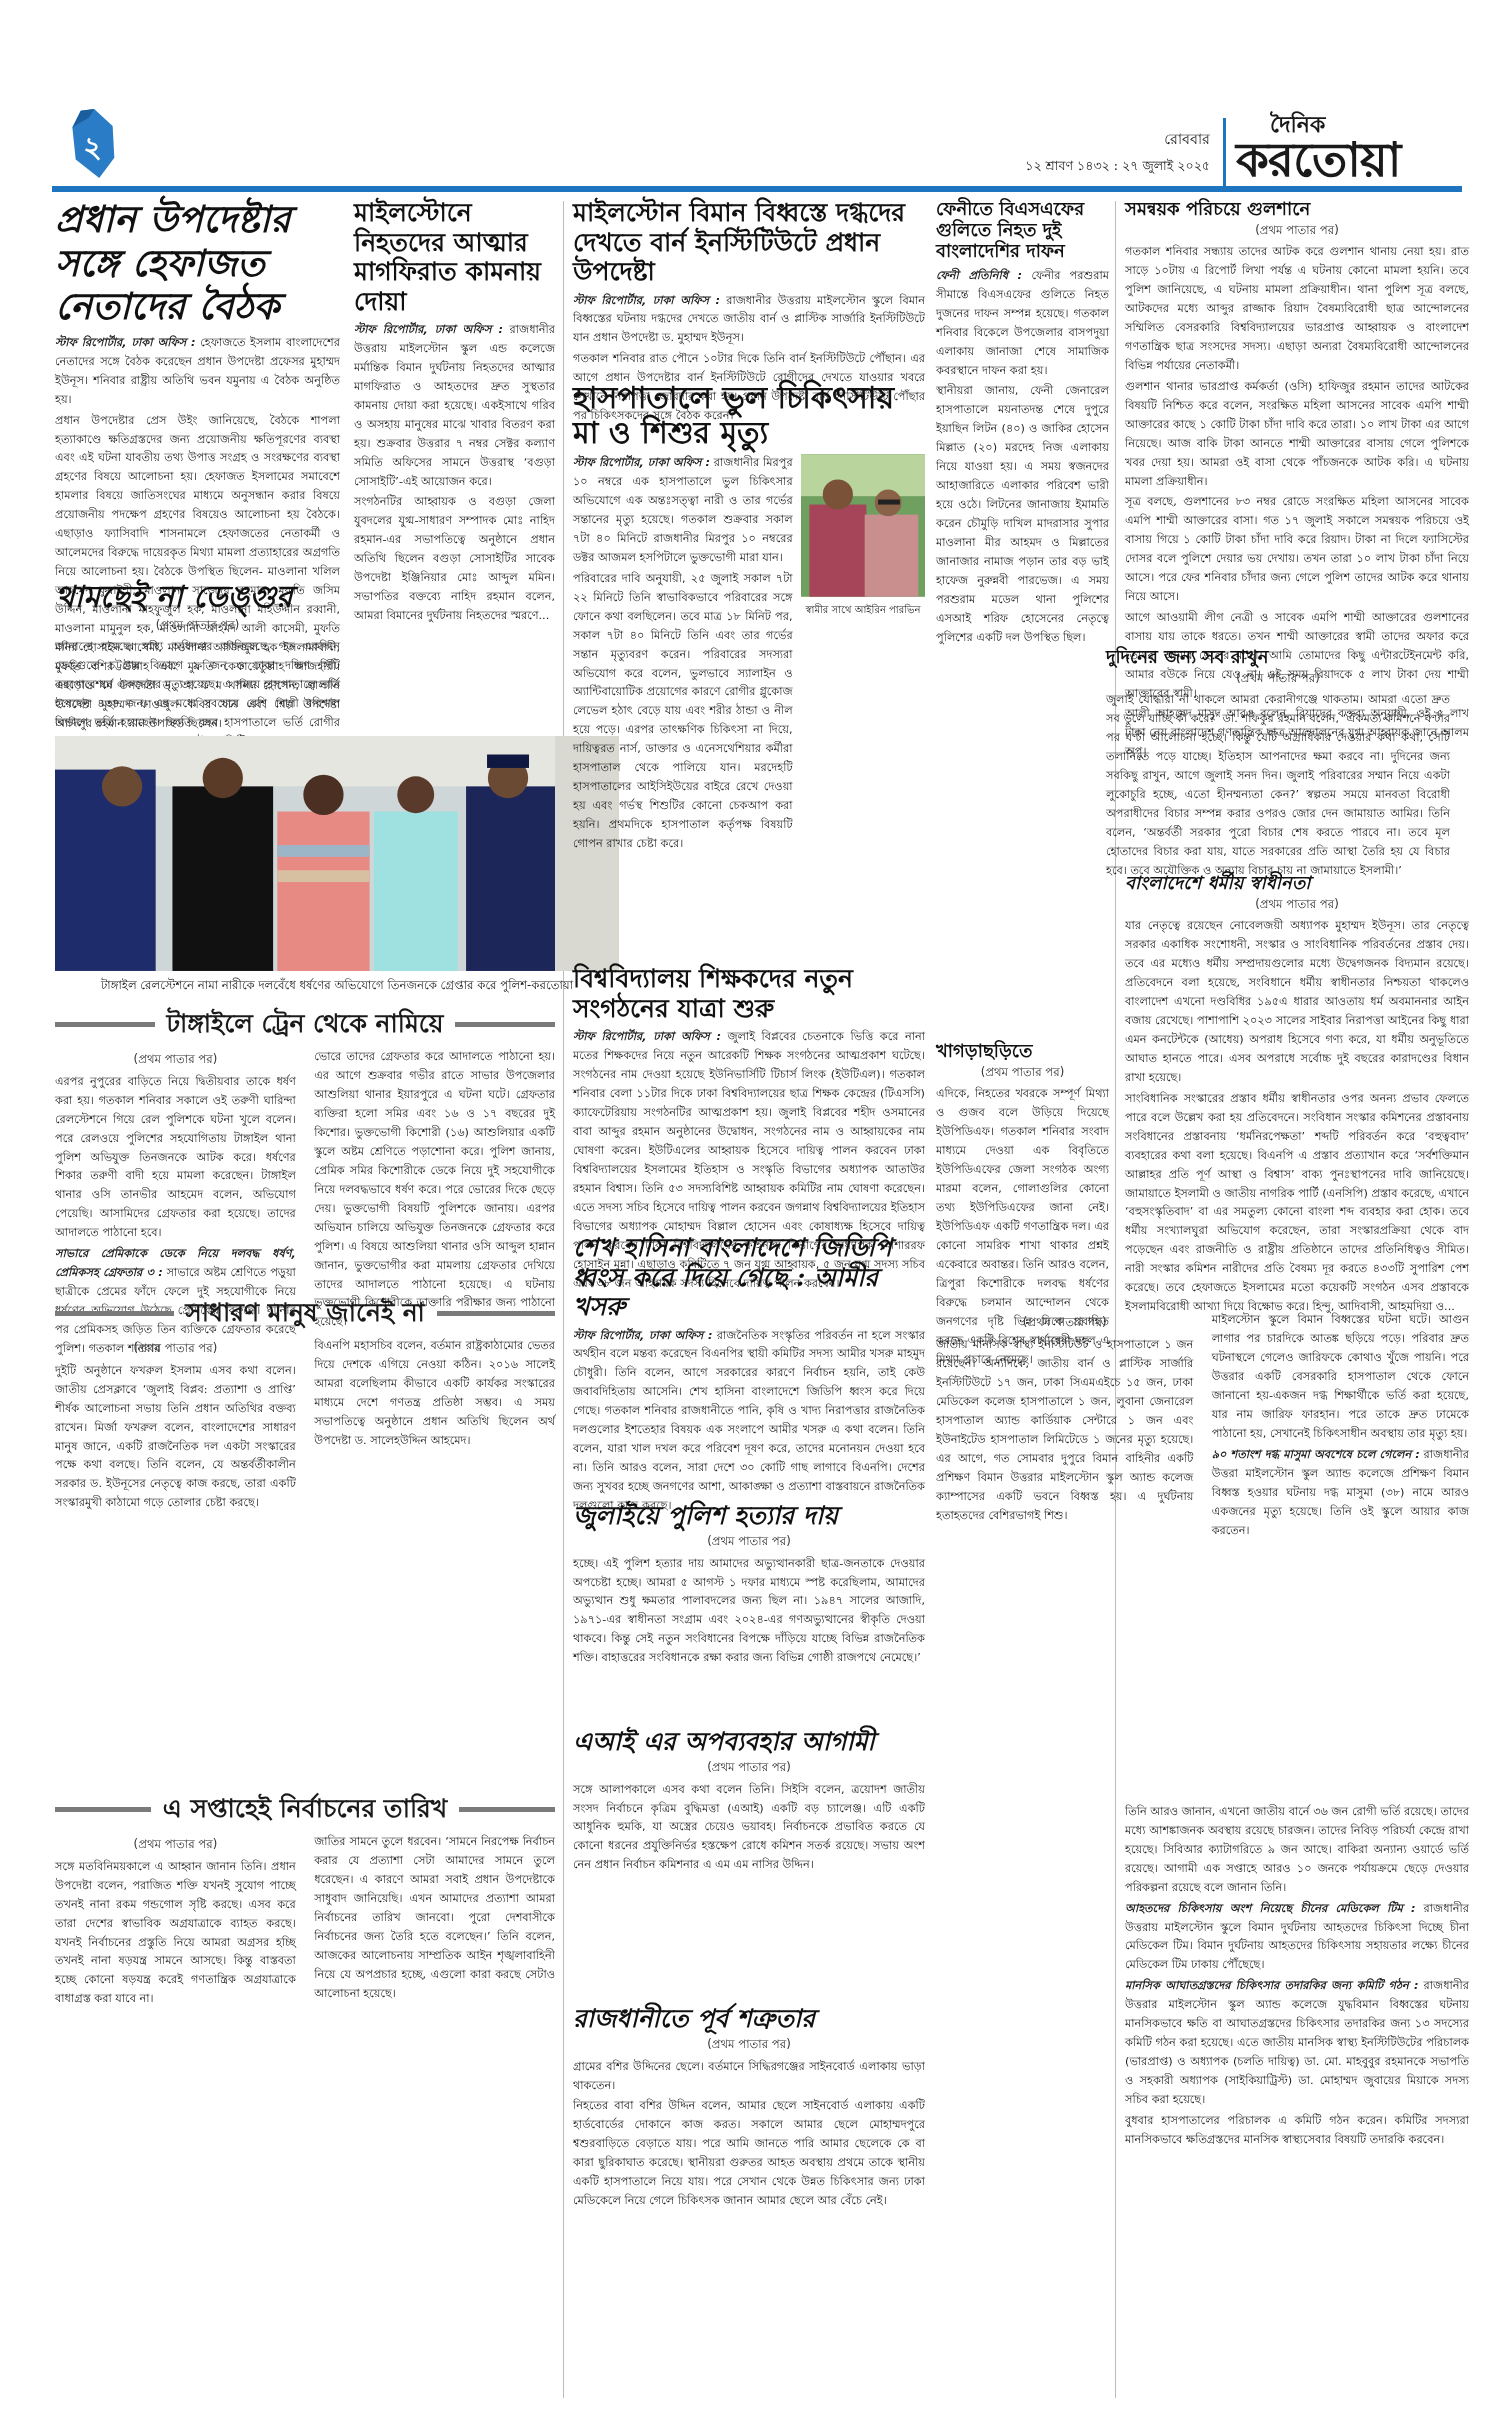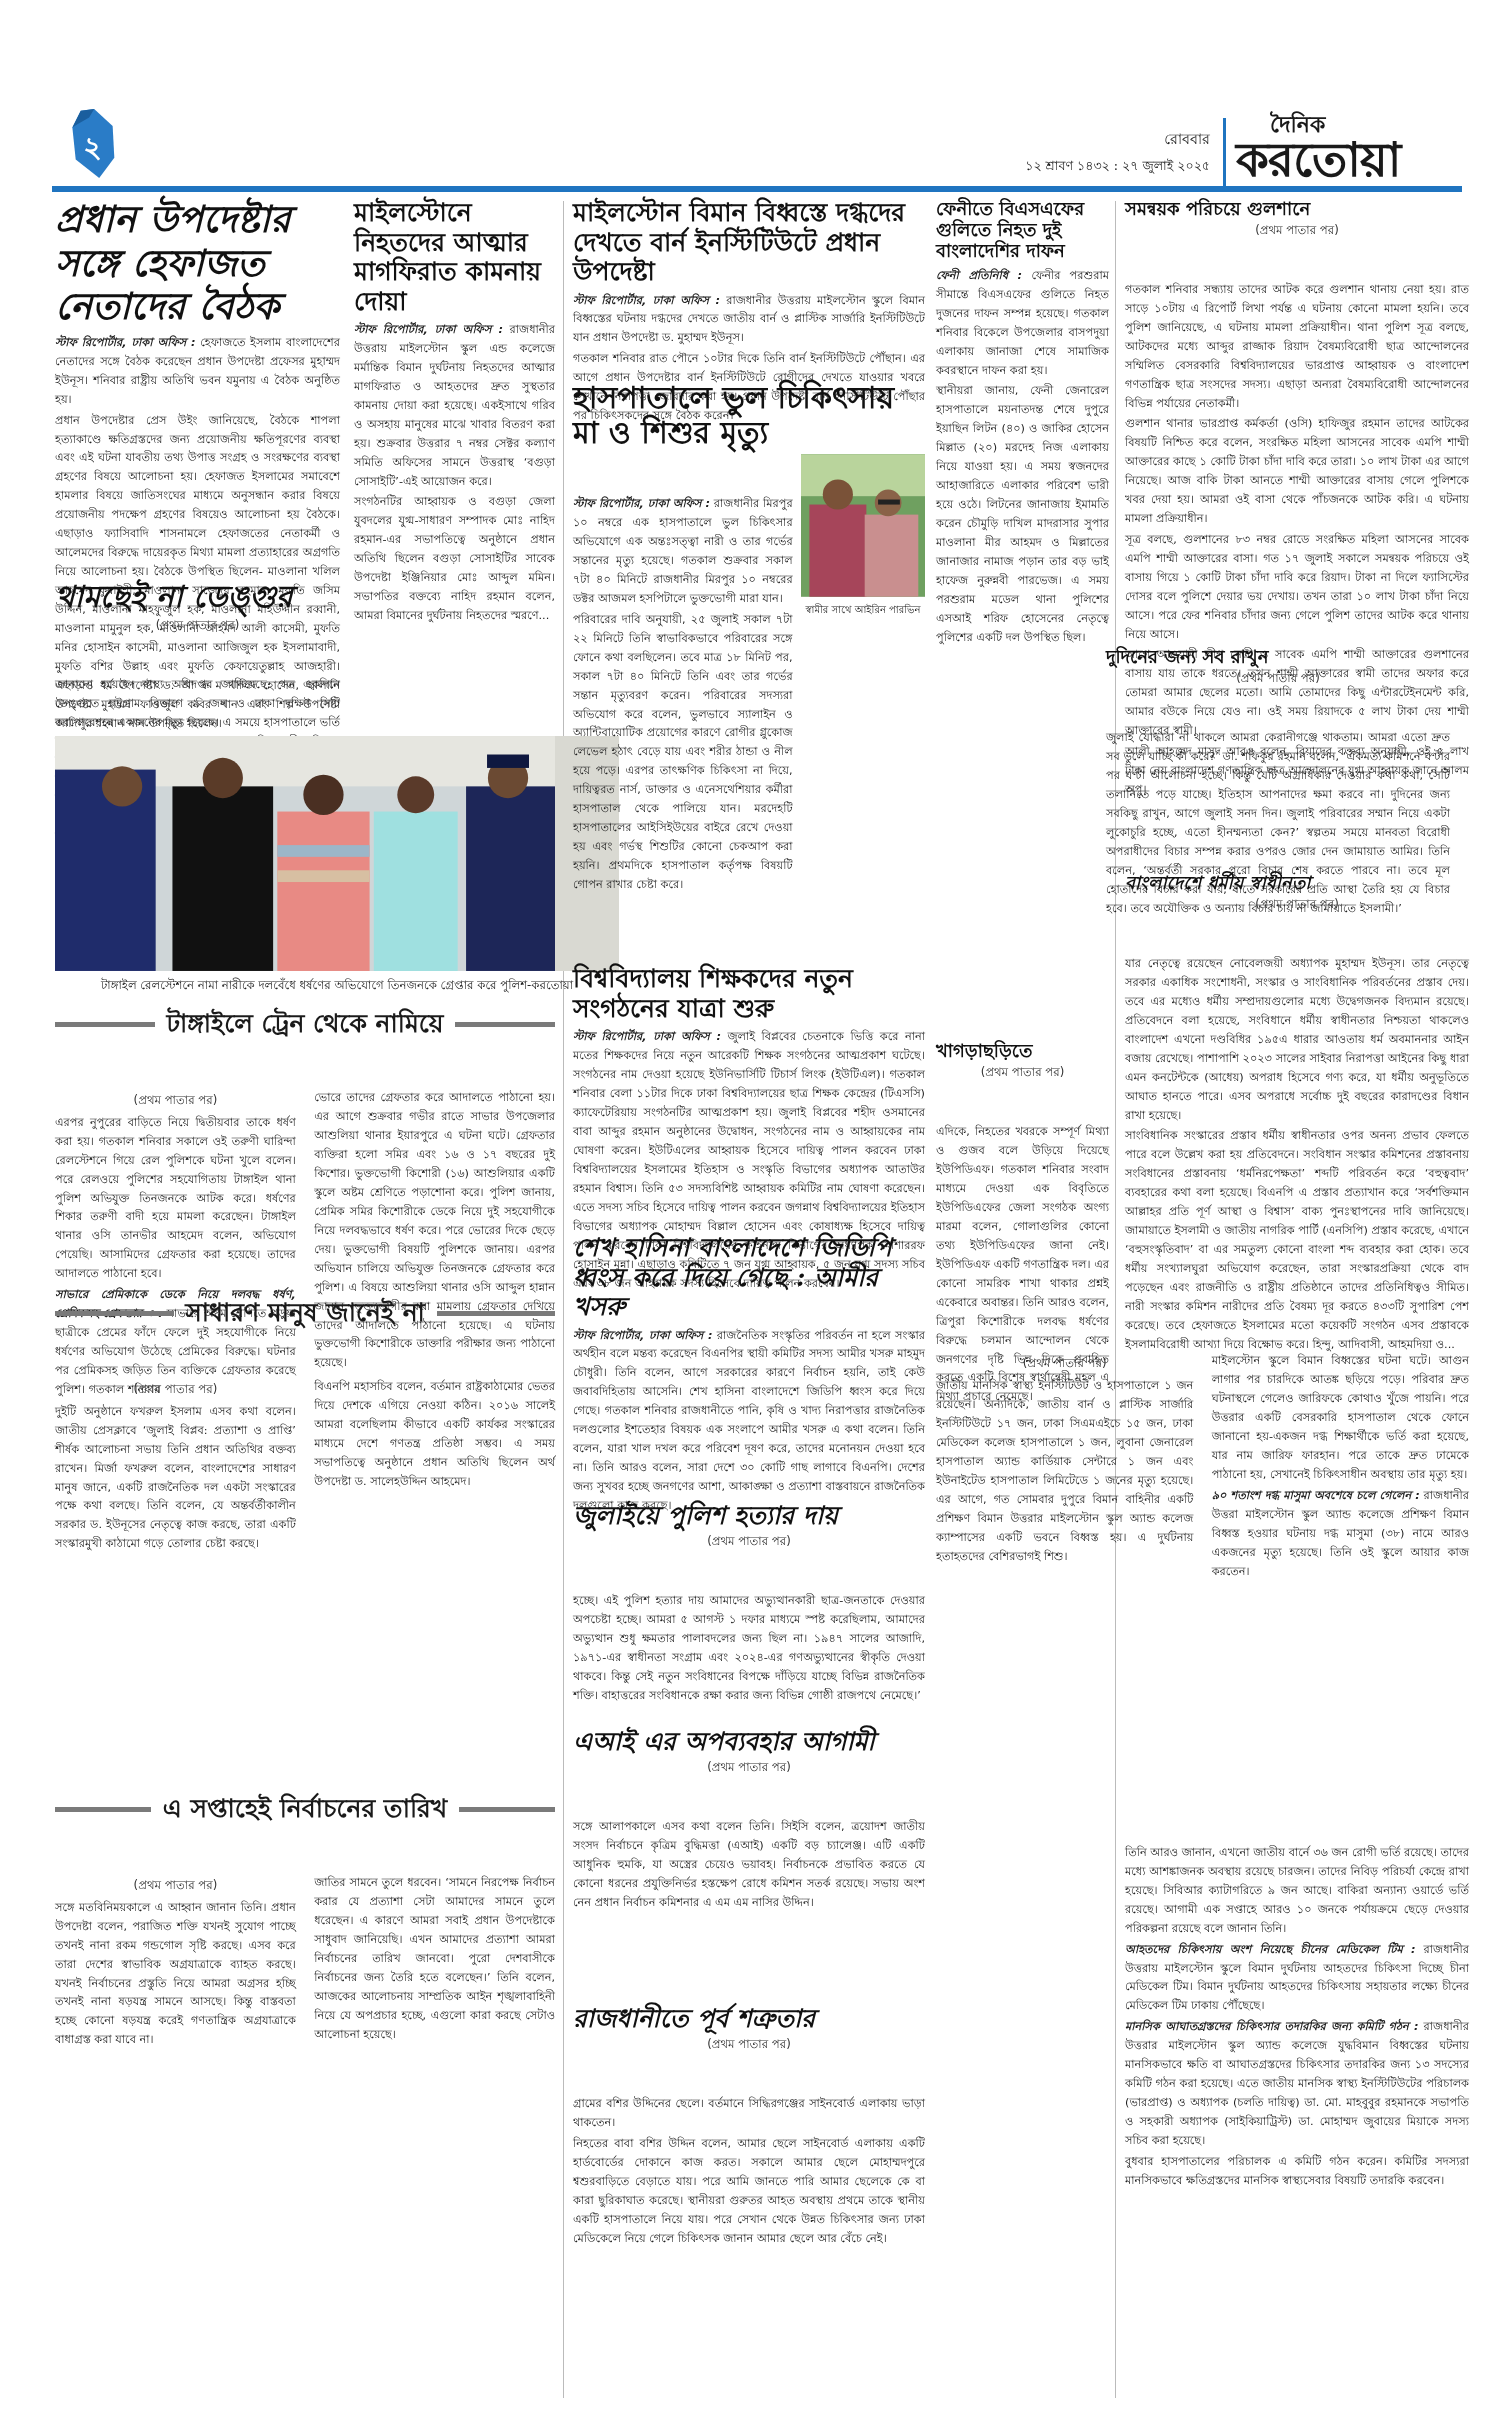--- a/index.html
+++ b/index.html
@@ -22,21 +22,21 @@
   .mast-rule { position: absolute; left: 52px; top: 186px; width: 1410px; height: 5.9px; background: #1f74c0; }
 
   
   .block { position: absolute; }
   .headline { font-family: "DejaVu Serif", serif; font-weight: bold; text-align: left; line-height: 1.18; color: #111; }
   .hl-xl { font-size: 37px; font-style: italic; }
   .hl-l { font-size: 30px; }
   .hl-m { font-size: 25px; }
   .hl-s { font-size: 18px; }
   .sub { text-align: center; font-size: 11.7px; color: #333; margin: 1.7px 0 3.4px; }
-  .body { text-align: justify; font-size: 11.3px; line-height: 1.68; color: #222; margin-top: 41px; }
+  .body { text-align: justify; font-size: 11.3px; line-height: 1.68; color: #222; }
   .body p { margin-bottom: 1.7px; }
   .dateline { font-weight: bold; font-style: italic; }
   .ruled-hl { display: flex; align-items: center; gap: 11.7px; }
   .ruled-hl .bar { flex: 1; height: 5px; background: #7a7a7a; }
   .ruled-hl .t { font-family: "DejaVu Serif", serif; font-weight: bold; font-size: 25px; white-space: nowrap; }
   .cols2 { display: flex; gap: 18.4px; }
   .cols2 > div { flex: 1; }
   .vline { position: absolute; width: 0.8px; background: #bbb; }
   .photo { position: relative; overflow: hidden; background: #d9d9d2; }
   .caption { font-size: 11.7px; text-align: center; margin-top: 5px; color: #222; }

